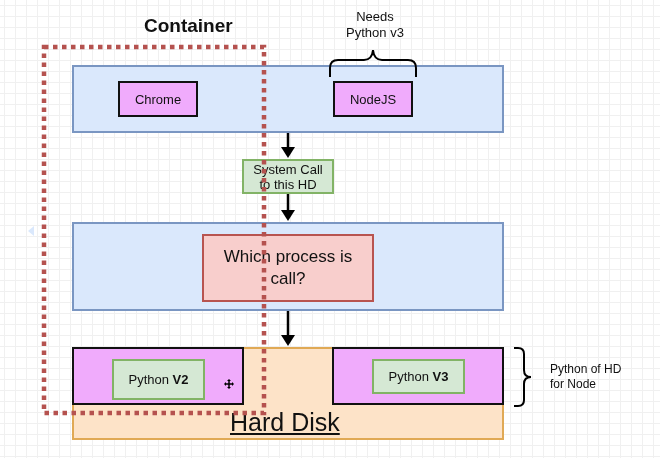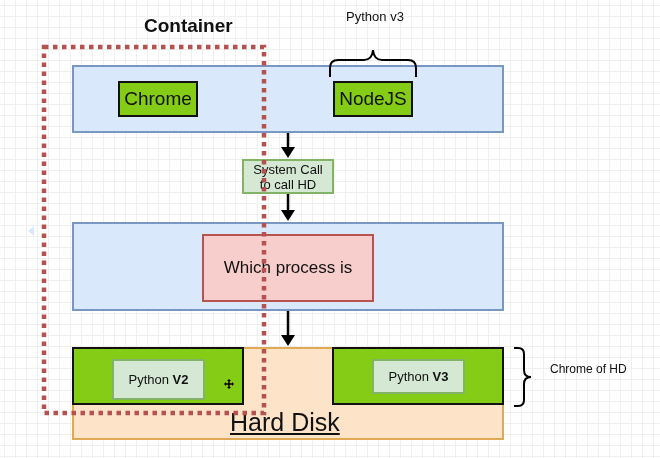--- a/index.html
+++ b/index.html
@@ -14,23 +14,23 @@
       background-size: 11px 11px, 11px 11px, 44px 44px, 44px 44px;
       background-position: 4px 5px, 4px 5px, 4px 5px, 4px 5px;
       font-family: "Liberation Sans", sans-serif;
       color: #111;
     }
     .abs { position: absolute; box-sizing: border-box; }
     .layer {
       background: #dae8fc; border: 2px solid #7a96c2;
     }
     .box-white {
-      background: #84cc16; border: 2px solid #111;
+      background: #f0abfc; border: 2px solid #111;
       display: flex; align-items: center; justify-content: center;
-      font-size: 19px;
+      font-size: 13px;
     }
     .box-green {
       background: #d5e8d4; border: 2px solid #82b366;
       display: flex; align-items: center; justify-content: center;
       text-align: center; font-size: 13px; line-height: 15px;
     }
     .box-red {
       background: #f8cecc; border: 2px solid #b85450;
       display: flex; align-items: center; justify-content: center;
       text-align: center; font-size: 17px; line-height: 22px;
@@ -40,45 +40,47 @@
     }
     .label { text-align: center; }
     svg.overlay { position: absolute; left: 0; top: 0; pointer-events: none; }
   </style>
 </head>
 <body>
 
 <div class="abs" style="left:108px; top:15px; font-size:19px; font-weight:bold;margin-left:36px;">Container</div>
 
 <div class="abs label" style="left:330px; top:9px; width:90px; font-size:13px; line-height:16px;">
+  <div>Needs</div>
   <div>Python v3</div>
 </div>
 
 <div class="abs layer" style="left:72px; top:65px; width:432px; height:68px;"></div>
 
 <div class="abs box-white" style="left:118px; top:81px; width:80px; height:36px;">
   <span>Chrome</span>
 </div>
 
 <div class="abs box-white" style="left:333px; top:81px; width:80px; height:36px;">
   <span>NodeJS</span>
 </div>
 
 <div class="abs box-green" style="left:242px; top:159px; width:92px; height:35px;">
   <div>
     <div>System Call</div>
-    <div>to call HD</div>
+    <div>to this HD</div>
   </div>
 </div>
 
 <div class="abs layer" style="left:72px; top:222px; width:432px; height:89px;"></div>
 
 <div class="abs box-red" style="left:202px; top:234px; width:172px; height:68px;">
   <div>
     <div>Which process is</div>
+    <div>call?</div>
   </div>
 </div>
 
 <div class="abs disk" style="left:72px; top:347px; width:432px; height:93px;"></div>
 
 <div class="abs" style="left:230px; top:407px; font-size:25px; line-height:30px;text-decoration:underline;">Hard Disk</div>
 
 <div class="abs box-white" style="left:72px; top:347px; width:172px; height:58px;"></div>
 
 <div class="abs box-green" style="left:112px; top:359px; width:93px; height:41px;">
@@ -89,21 +91,22 @@
 
 <div class="abs box-white" style="left:332px; top:347px; width:172px; height:58px;"></div>
 
 <div class="abs box-green" style="left:372px; top:359px; width:93px; height:35px;">
   <span>
     <span>Python </span><b>V3</b>
   </span>
 </div>
 
 <div class="abs" style="left:550px; top:362px; font-size:12px; line-height:15px;">
-  <div>Chrome of HD</div>
+  <div>Python of HD</div>
+  <div>for Node</div>
 </div>
 
 <svg class="overlay" width="660" height="458" viewBox="0 0 660 458">
   <defs>
     <marker id="ah" markerWidth="8" markerHeight="8" refX="4" refY="4" orient="auto" markerUnits="userSpaceOnUse">
       <path d="M0,0 L8,4 L0,8 Z" fill="#000"></path>
     </marker>
   </defs>
 
   <g>

